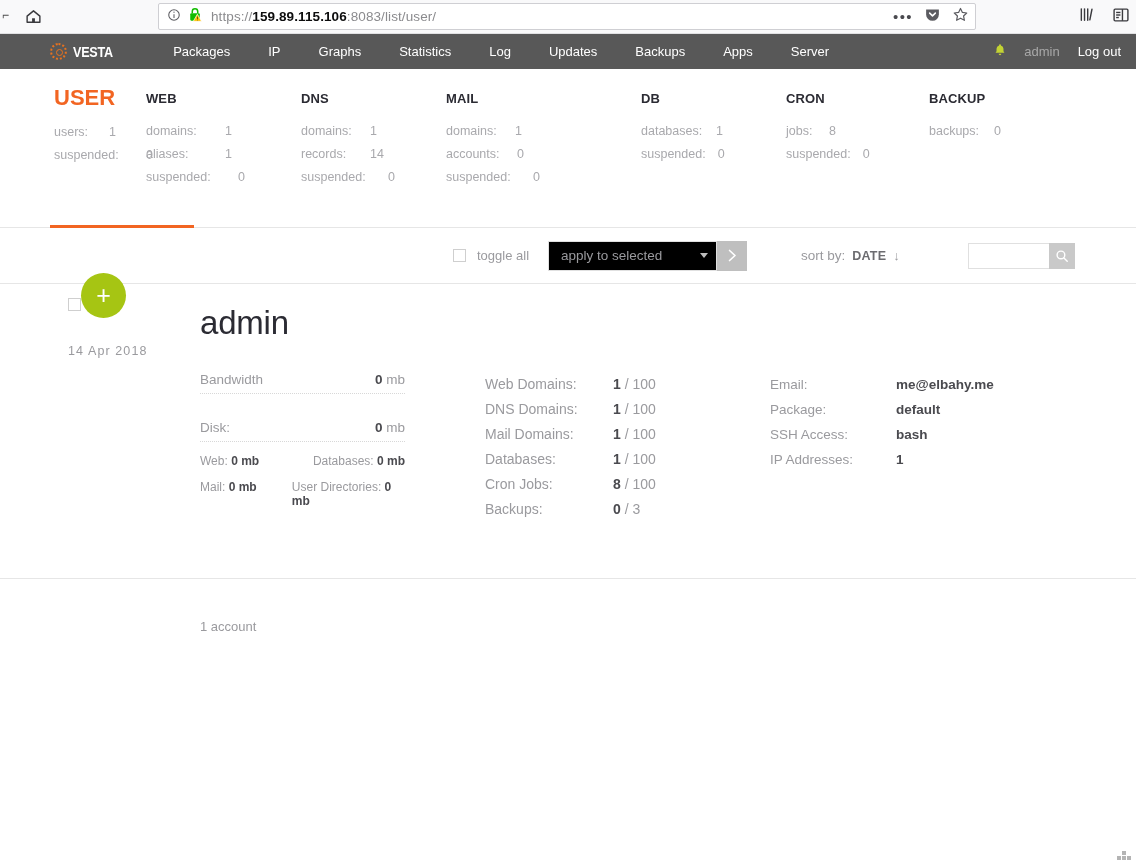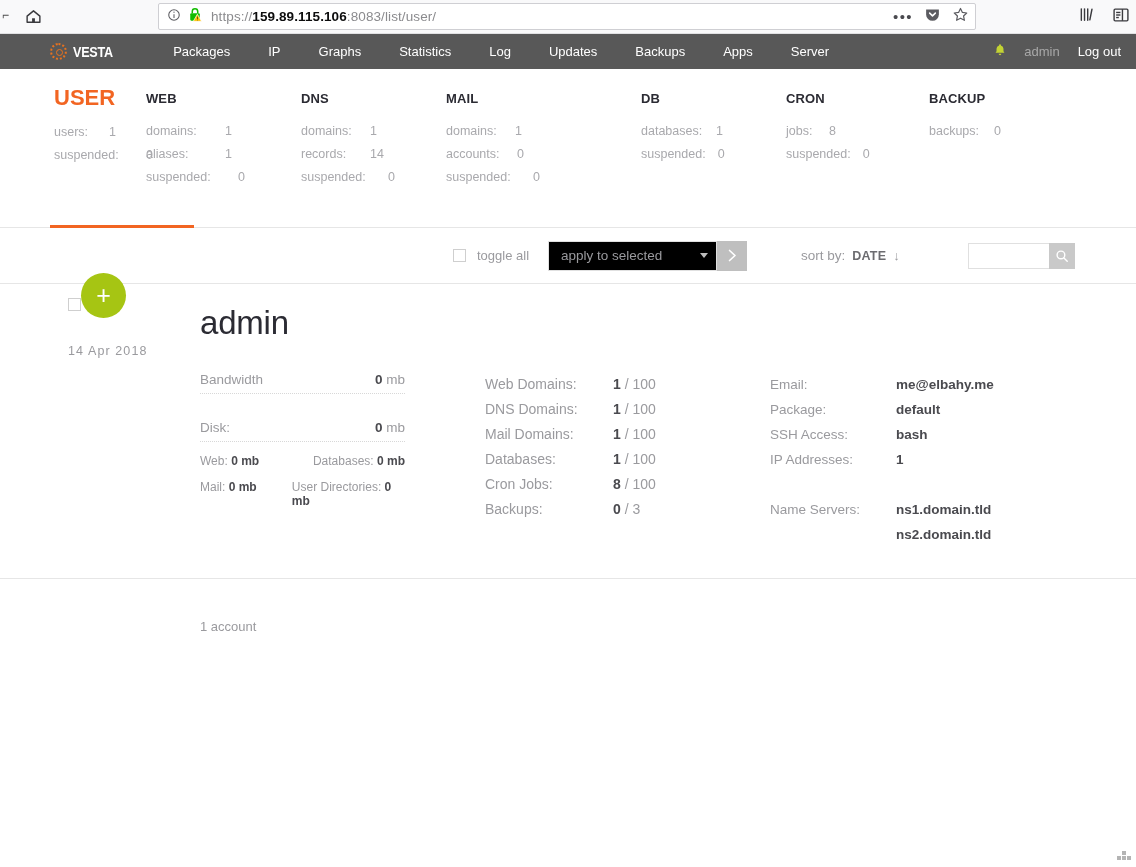--- a/index.html
+++ b/index.html
@@ -733,27 +733,20 @@
         </div>
         <div class="i-row">
           <span class="i-key">SSH Access:</span>
           <span class="i-val">bash</span>
         </div>
         <div class="i-row">
           <span class="i-key">IP Addresses:</span>
           <span class="i-val">1</span>
         </div>
         <div class="i-gap"></div>
-        <div class="i-row">
-          <span class="i-key">Name Servers:</span>
-          <span>
-            <div class="ns-line">ns1.domain.tld</div>
-            <div class="ns-line">ns2.domain.tld</div>
-          </span>
-        </div>
       </div>
 
     </div>
   </div>
 </div>
 
 <div class="footer">
   <span>1 account</span>
 </div>
 

